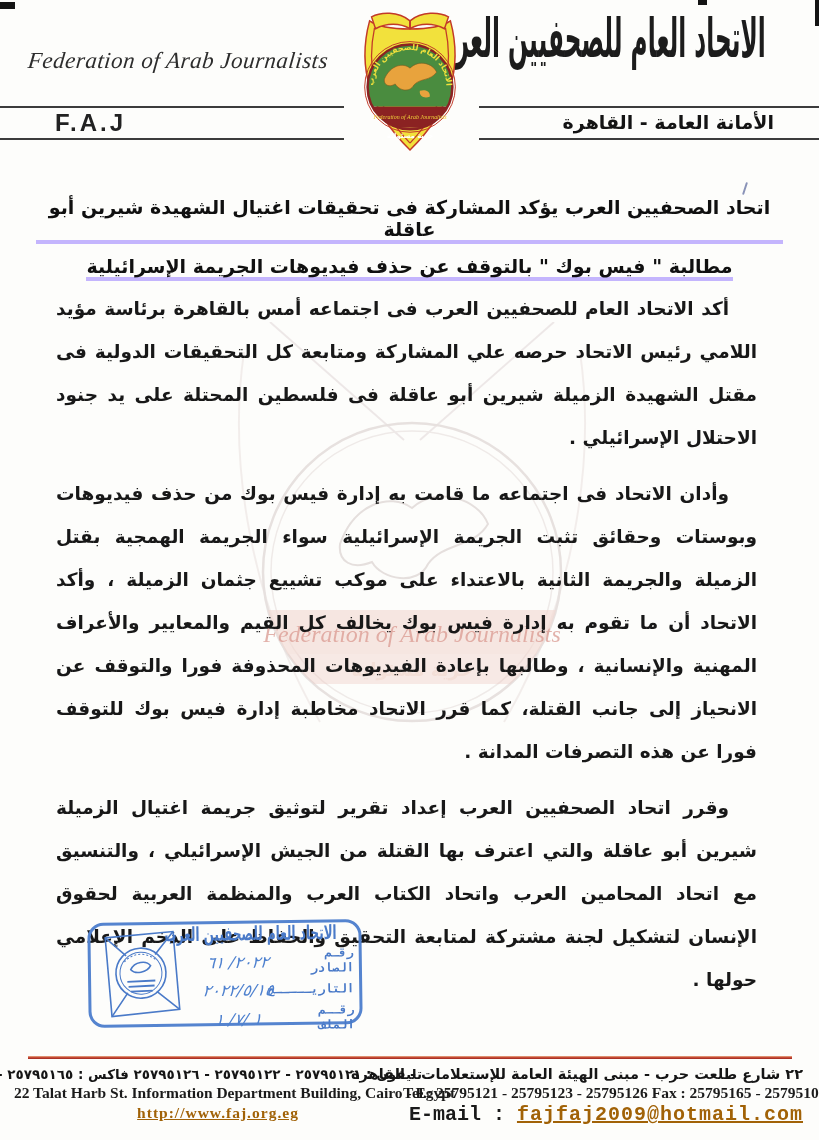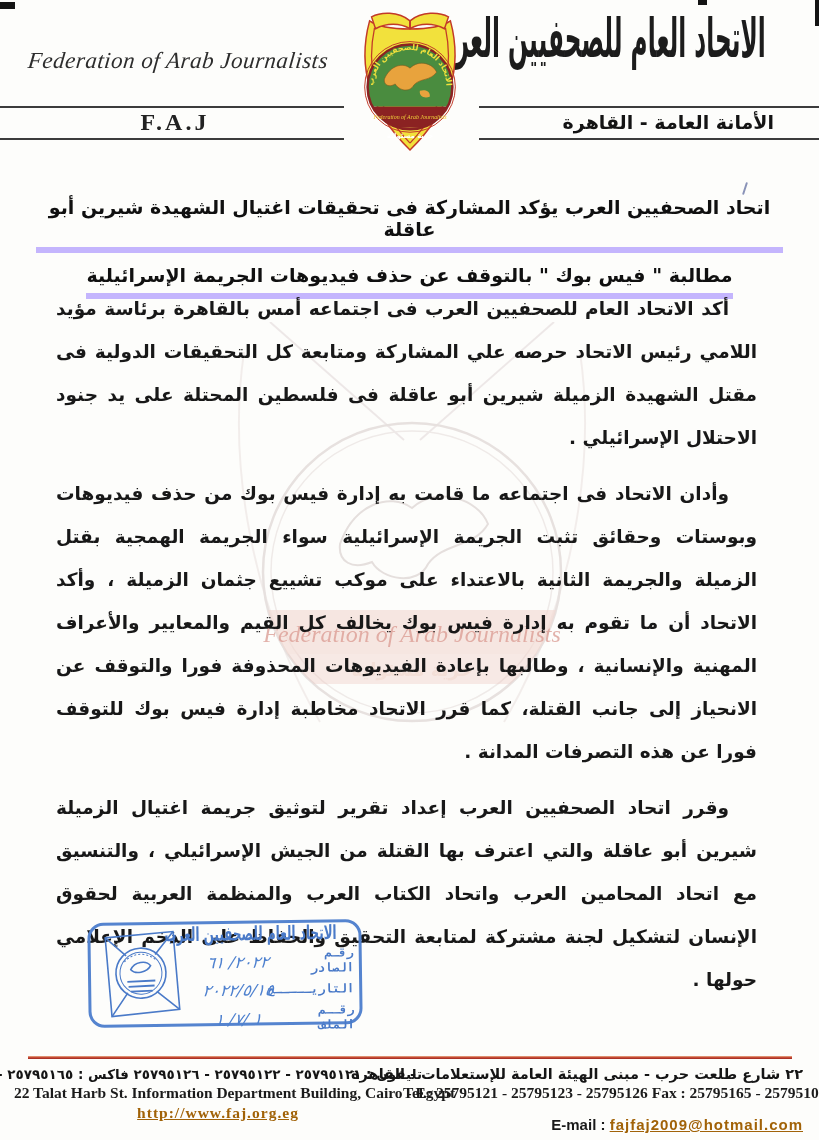--- a/index.html
+++ b/index.html
@@ -12,43 +12,43 @@
   .speck{position:absolute;background:#141414;}
   .pen-slash{position:absolute;width:2px;height:13px;background:#8a93b8;transform:rotate(18deg);border-radius:2px;}
   
   .org-script{
     position:absolute;left:28px;top:48px;width:300px;text-align:center;
     font-family:"Liberation Serif",serif;font-style:italic;font-size:23px;
     color:#2d2d2d;letter-spacing:.5px;transform:skewX(-6deg);white-space:nowrap;
   }
   .hline{position:absolute;height:2px;background:#3c3c3c;}
   .faj{
-    position:absolute;left:55px;top:109px;width:240px;text-align:center;
-    font-family:Liberation Serif, serif;font-weight:bold;font-size:24px;
+    position:absolute;left:55px;top:109px;width:240px;
+    font-family:Liberation Sans, sans-serif;font-weight:bold;font-size:24px;
     letter-spacing:3px;color:#222;
   }
   .org-callig{
     position:absolute;right:12px;top:34px;width:330px;height:74px;text-align:center;
     font-weight:bold;font-size:31px;color:#1c1c1c;direction:rtl;white-space:nowrap;
     transform:scale(.75,1.75);transform-origin:center;
   }
   .secretariat{
     position:absolute;right:45px;top:111px;width:280px;text-align:right;
     font-weight:bold;font-size:19px;color:#141414;direction:rtl;
   }
   .logo-wrap{position:absolute;left:341px;top:8px;width:138px;height:146px;}
   
   .watermark{position:absolute;left:222px;top:322px;width:380px;height:460px;opacity:.6;pointer-events:none;}
   
   .title{
     position:absolute;top:196px;left:36px;right:36px;text-align:center;direction:rtl;
     font-weight:bold;font-size:19px;color:#101010;
   }
   .title-line{margin-bottom:11px;}
-  .title-line span{display:inline-block;border-bottom:6px solid #c4b5fd;padding-bottom:7px;}
+  .title-line span{display:inline-block;border-bottom:4px solid #c4b5fd;}
   
   .body-text{
     position:absolute;top:287px;right:62px;left:56px;direction:rtl;
     text-align:justify;font-size:18.5px;font-weight:bold;color:#181818;line-height:43px;
   }
   .body-text p{margin:0 0 13px 0;text-indent:28px;}
   
   .stamp{
     position:absolute;left:88px;top:921px;width:268px;height:99px;
     border:3px solid #5584cf;border-radius:16px;transform:rotate(-.8deg);
@@ -70,21 +70,21 @@
   .footer-rule{
     position:absolute;top:1056px;left:28px;width:764px;height:3px;
     background:linear-gradient(to bottom,#e8b08a,#c2402f 55%,#9c2a20);
   }
   .footer-left{position:absolute;top:1066px;left:14px;width:408px;text-align:center;}
   .footer-right{position:absolute;top:1066px;right:16px;width:400px;text-align:right;}
   .f-ar{font-size:13.5px;font-weight:bold;direction:rtl;color:#151515;white-space:nowrap;}
   .f-ar-addr{font-size:14.5px;font-weight:bold;direction:rtl;color:#151515;white-space:nowrap;}
   .f-en{font-family:"Liberation Serif",serif;font-weight:bold;font-size:15.5px;color:#1b1b1b;margin-top:2px;white-space:nowrap;}
   .f-link{color:#a16207;text-decoration:underline;letter-spacing:1px;}
-  .f-email-line{font-family:Liberation Sans, sans-serif;font-weight:bold;font-size:15px;margin-top:14px;}
+  .f-email-line{font-family:Liberation Mono, monospace;font-weight:bold;font-size:20px;margin-top:1px;}
 </style>
 </head>
 <body>
 
 <div class="speck" style="left:0;top:2px;width:15px;height:7px;"></div>
 <div class="speck" style="left:698px;top:0;width:9px;height:5px;"></div>
 <div class="speck" style="left:815px;top:0;width:4px;height:26px;"></div>
 <div class="pen-slash" style="left:744px;top:182px;"></div>
 
 <svg class="watermark" viewBox="0 0 380 460">

